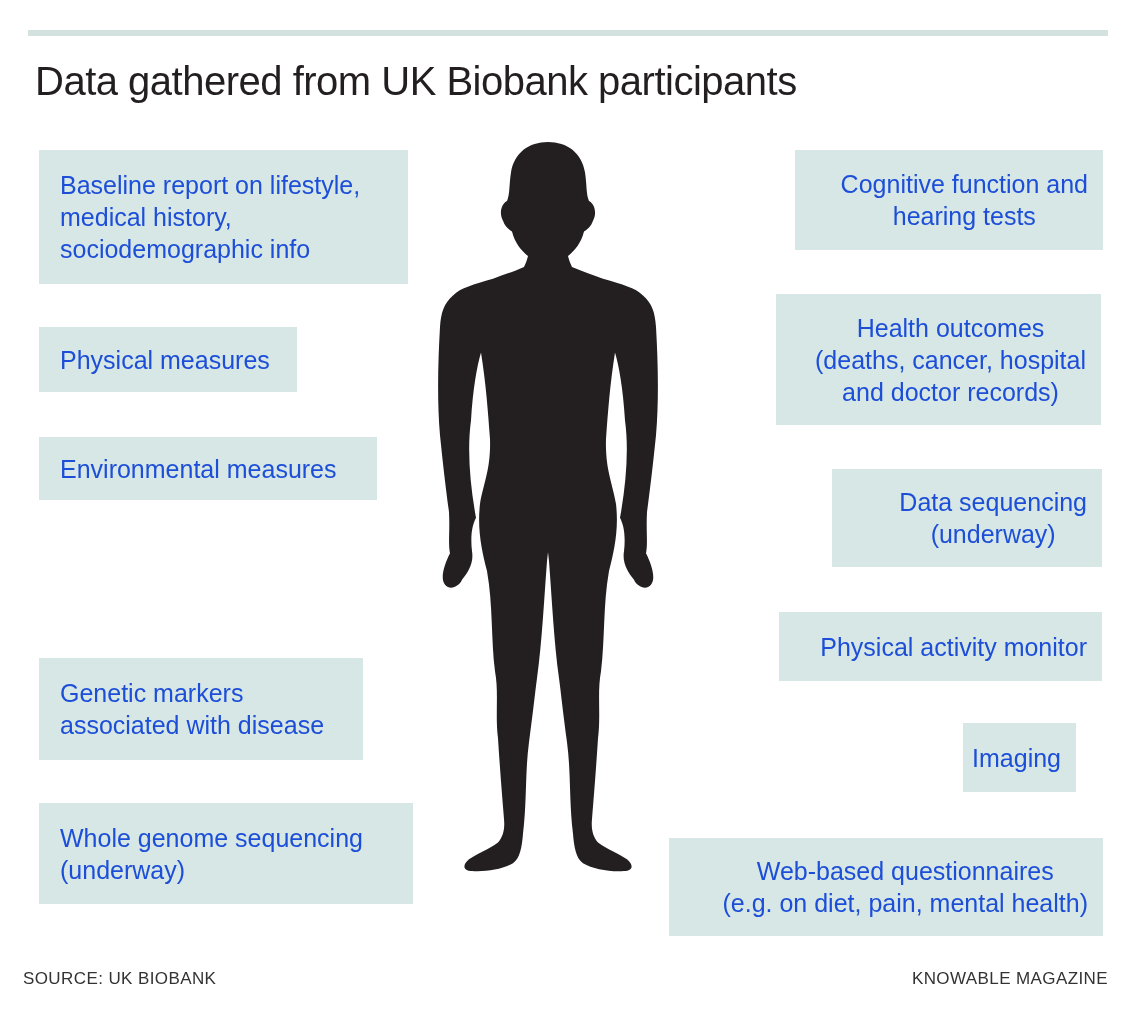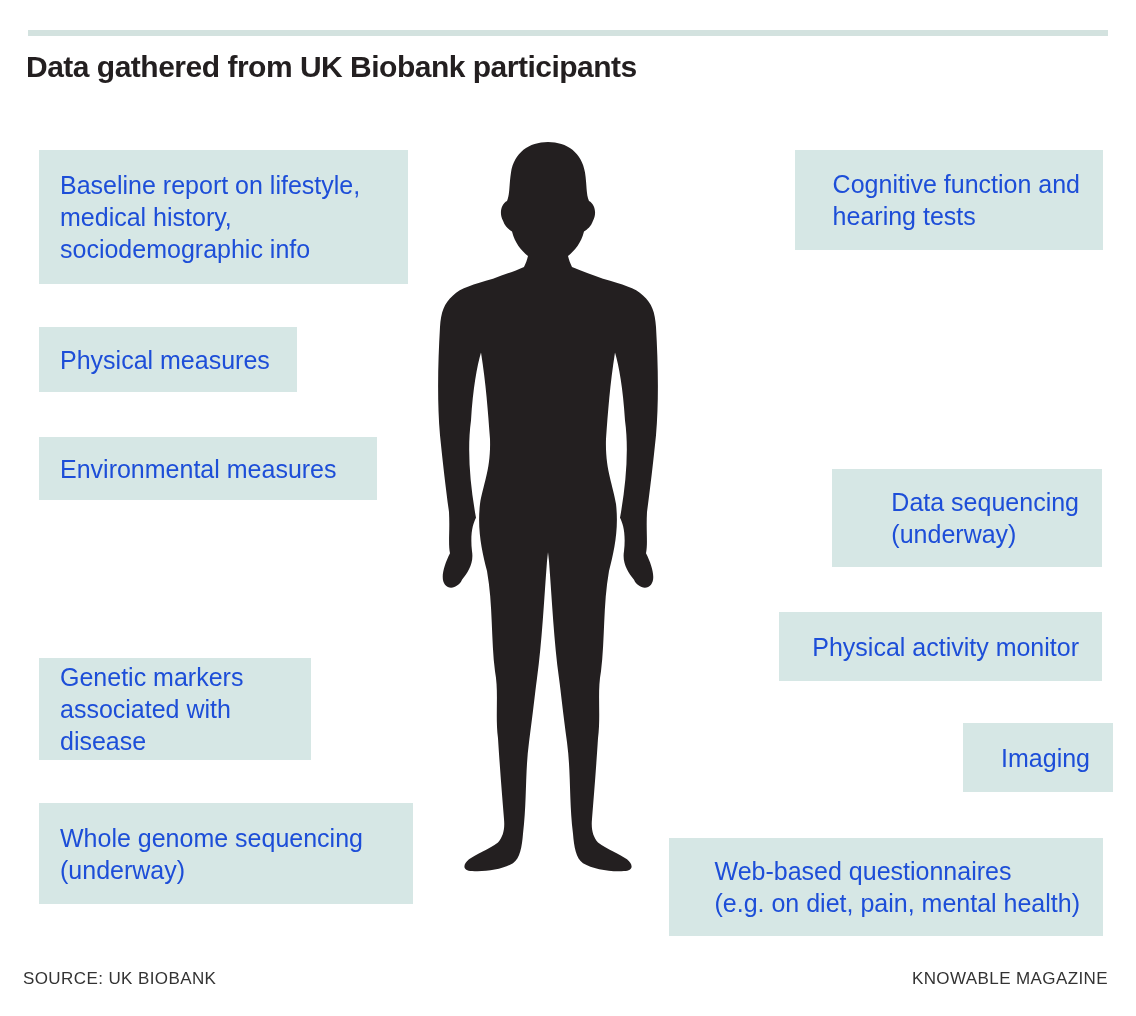--- a/index.html
+++ b/index.html
@@ -20,23 +20,23 @@
     left: 28px;
     top: 30px;
     width: 1080px;
     height: 6px;
     background: #d3e2df;
   }
   .title {
     position: absolute;
     left: 26px;
     top: 50px;
-    margin: 0;
-    font-size: 30px;
-    font-weight: bold;
+    margin: 9px;
+    font-size: 40px;
+    font-weight: normal;
     letter-spacing: -0.5px;
     color: #231f20;
     white-space: nowrap;
   }
   .box {
     position: absolute;
     background: #d6e7e5;
     box-sizing: border-box;
     display: flex;
     align-items: center;
@@ -45,22 +45,22 @@
     color: #1d4ed8;
     white-space: pre-line;
   }
   .box.left-col {
     justify-content: flex-start;
     text-align: left;
     padding: 0 12px 0 21px;
   }
   .box.right-col {
     justify-content: flex-end;
-    text-align: left;
-    padding: 0 23px 0 12px;
+    text-align: center;
+    padding: 0 15px 0 12px;
   }
   .silhouette {
     position: absolute;
     left: 433px;
     top: 140px;
     width: 230px;
     height: 736px;
   }
   .silhouette svg { display: block; width: 100%; height: 100%; }
   .footer-text {
@@ -81,31 +81,34 @@
 
   <div class="accent-bar"></div>
 
   <h1 class="title">Data gathered from UK Biobank participants</h1>
 
   <div class="box left-col" style="left:39px; top:150px; width:369px; height:134px;">Baseline report on lifestyle,
 medical history,
 sociodemographic info</div>
   <div class="box left-col" style="left:39px; top:327px; width:258px; height:65px;">Physical measures</div>
   <div class="box left-col" style="left:39px; top:437px; width:338px; height:63px;">Environmental measures</div>
-  <div class="box left-col" style="left:39px; top:658px; width:272px; height:102px;">Genetic markers
+  <div class="box left-col" style="left:39px; top:658px; width:324px; height:102px;">Genetic markers
 associated with disease</div>
   <div class="box left-col" style="left:39px; top:803px; width:374px; height:101px;">Whole genome sequencing
 (underway)</div>
 
   <div class="box right-col" style="left:795px; top:150px; width:308px; height:100px;">Cognitive function and
 hearing tests</div>
+  <div class="box right-col" style="left:776px; top:294px; width:325px; height:131px;">Health outcomes
+(deaths, cancer, hospital
+and doctor records)</div>
   <div class="box right-col" style="left:832px; top:469px; width:270px; height:98px;">Data sequencing
 (underway)</div>
   <div class="box right-col" style="left:779px; top:612px; width:323px; height:69px;">Physical activity monitor</div>
-  <div class="box right-col" style="left:963px; top:723px; width:150px; height:69px;">Imaging</div>
+  <div class="box right-col" style="left:963px; top:723px; width:113px; height:69px;">Imaging</div>
   <div class="box right-col" style="left:669px; top:838px; width:434px; height:98px;">Web-based questionnaires
 (e.g. on diet, pain, mental health)</div>
 
   <div class="silhouette">
     <svg viewBox="0 0 230 748" preserveAspectRatio="none" xmlns="http://www.w3.org/2000/svg" aria-hidden="true">
       <path fill="#231f20" d="
         M115,2
         C96,2 81,13 78,33
         C76,46 77,55 74,62
         C68,65 66,75 70,82

